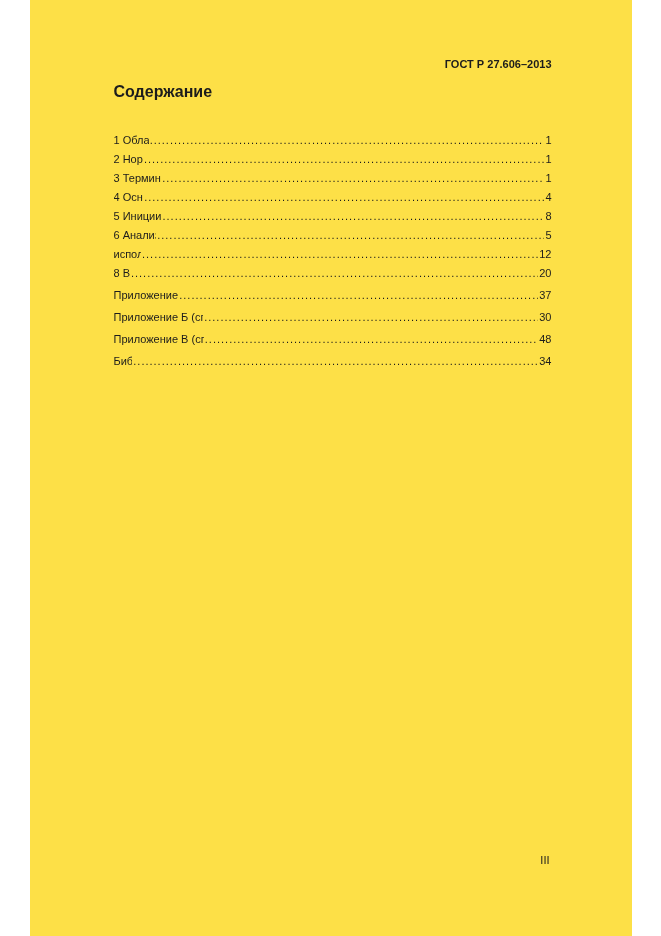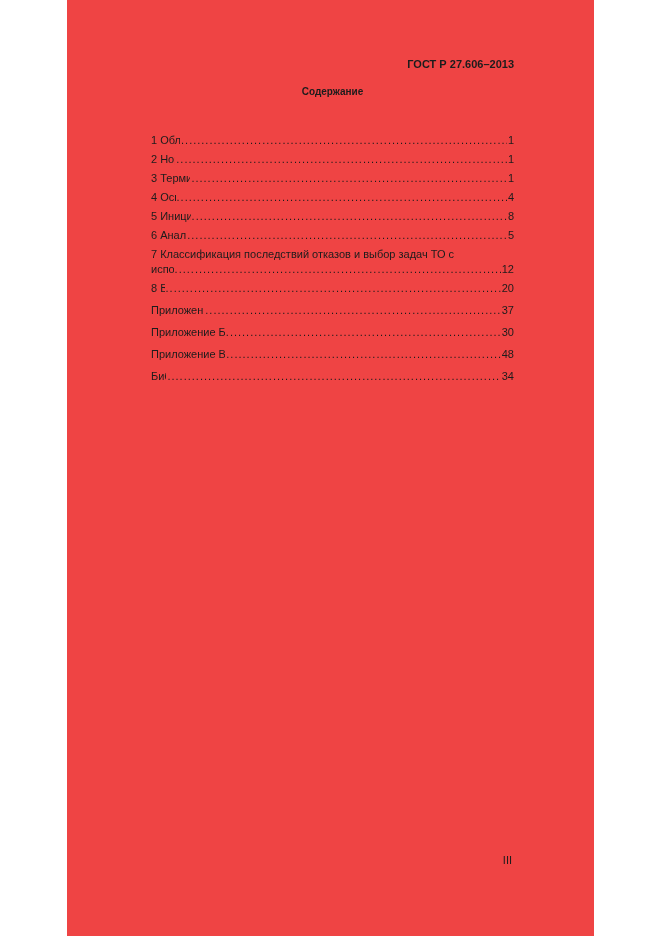--- a/index.html
+++ b/index.html
@@ -1,39 +1,39 @@
 <!DOCTYPE html>
 <html><head>
 <meta charset="utf-8">
 <style>
   * { margin: 0; padding: 0; box-sizing: border-box; }
   html, body { background: #ffffff; }
   .page {
     position: relative;
-    width: 527px;
+    width: 602px;
     height: 936px;
     margin: 0 auto;
-    background: #ef4444;
+    background: #fde047;
     font-family: "Liberation Sans", sans-serif;
     color: #1c1c1c;
     overflow: hidden;
   }
   .content {
     padding: 58px 80px 0 84px;
   }
   .doc-header {
     text-align: right;
     font-weight: bold;
     font-size: 11px;
     line-height: 13px;
   }
   .doc-title {
-    text-align: center;
+    text-align: left;
     font-weight: bold;
-    font-size: 10px;
+    font-size: 16px;
     line-height: 15px;
     margin-top: 13px;
   }
   .toc {
     margin-top: 35px;
   }
   .toc-line {
     display: flex;
     align-items: baseline;
     font-size: 11px;
@@ -101,23 +101,20 @@
         <span class="leader">................................................................................................................................................................................................................................................................................................................................................................................................................</span>
         <span class="toc-page">8</span>
       </div>
 
       <div class="toc-line">
         <span class="toc-text">6 Анализ функциональных отказов</span>
         <span class="leader">................................................................................................................................................................................................................................................................................................................................................................................................................</span>
         <span class="toc-page">5</span>
       </div>
 
-      <div class="toc-line gap-0">
-        <span class="toc-text">7 Классификация последствий отказов и выбор задач ТО с</span>
-      </div>
 
       <div class="toc-line">
         <span class="toc-text">использованием RCM</span>
         <span class="leader">................................................................................................................................................................................................................................................................................................................................................................................................................</span>
         <span class="toc-page">12</span>
       </div>
 
       <div class="toc-line gap-lg">
         <span class="toc-text">8 Внедрение</span>
         <span class="leader">................................................................................................................................................................................................................................................................................................................................................................................................................</span>

